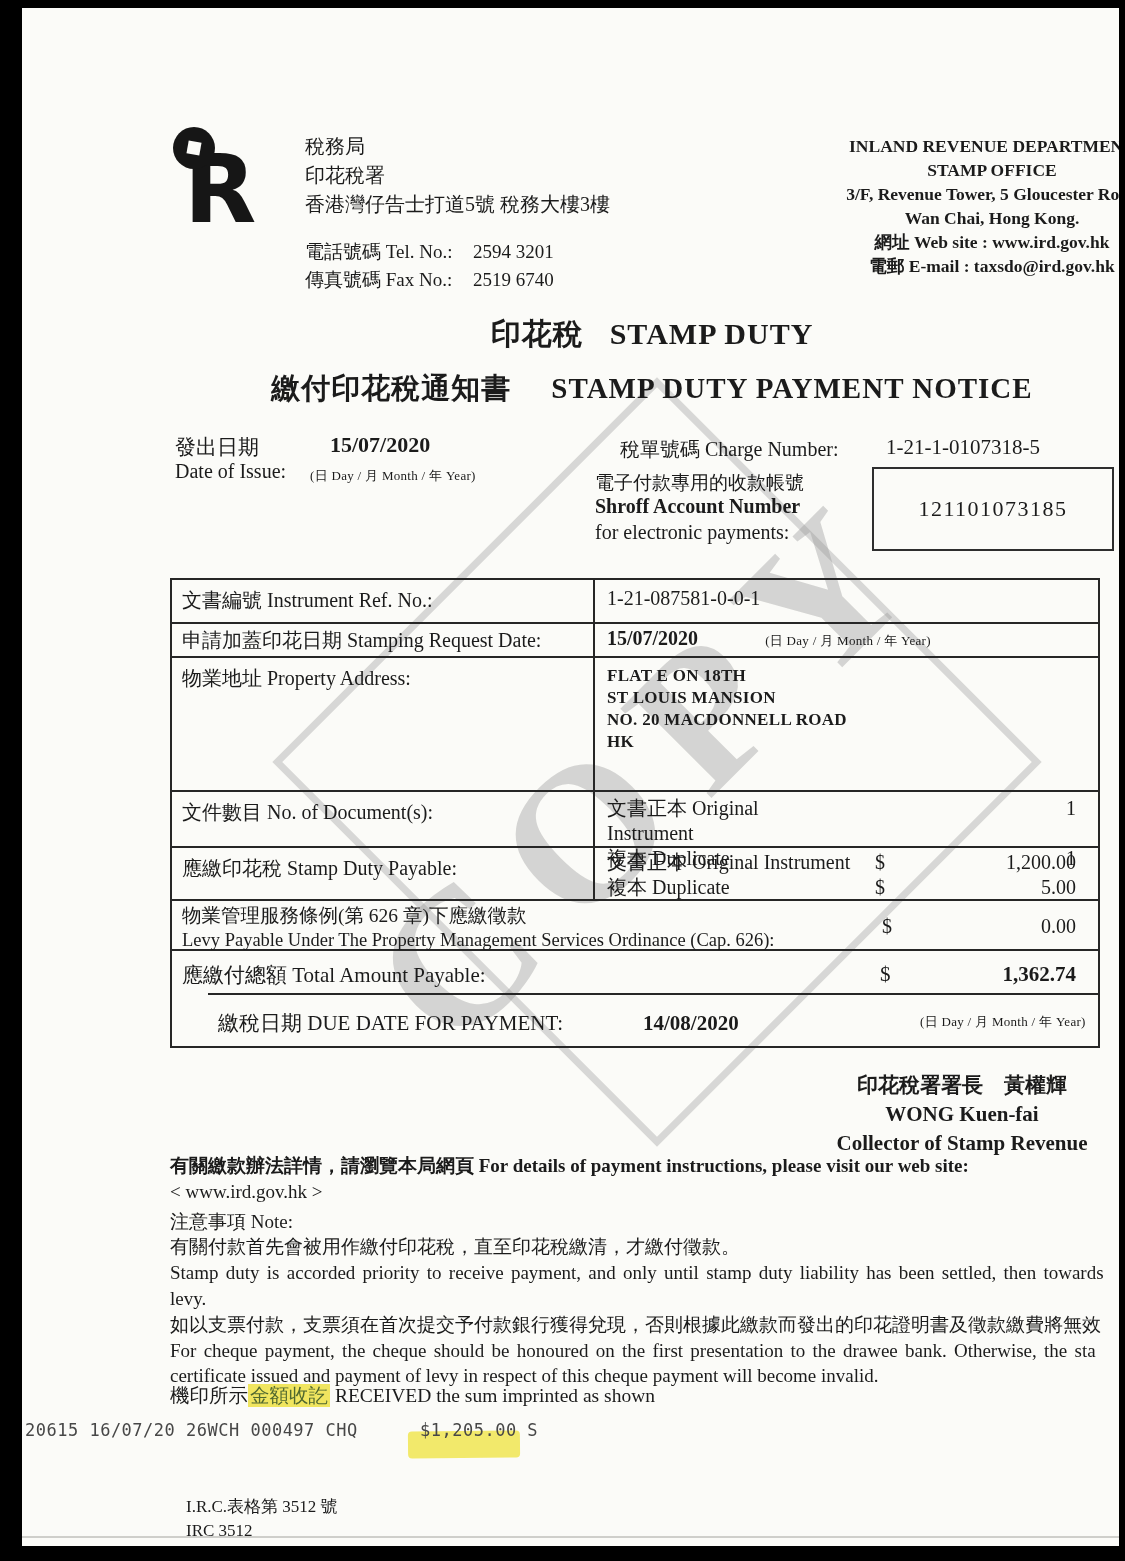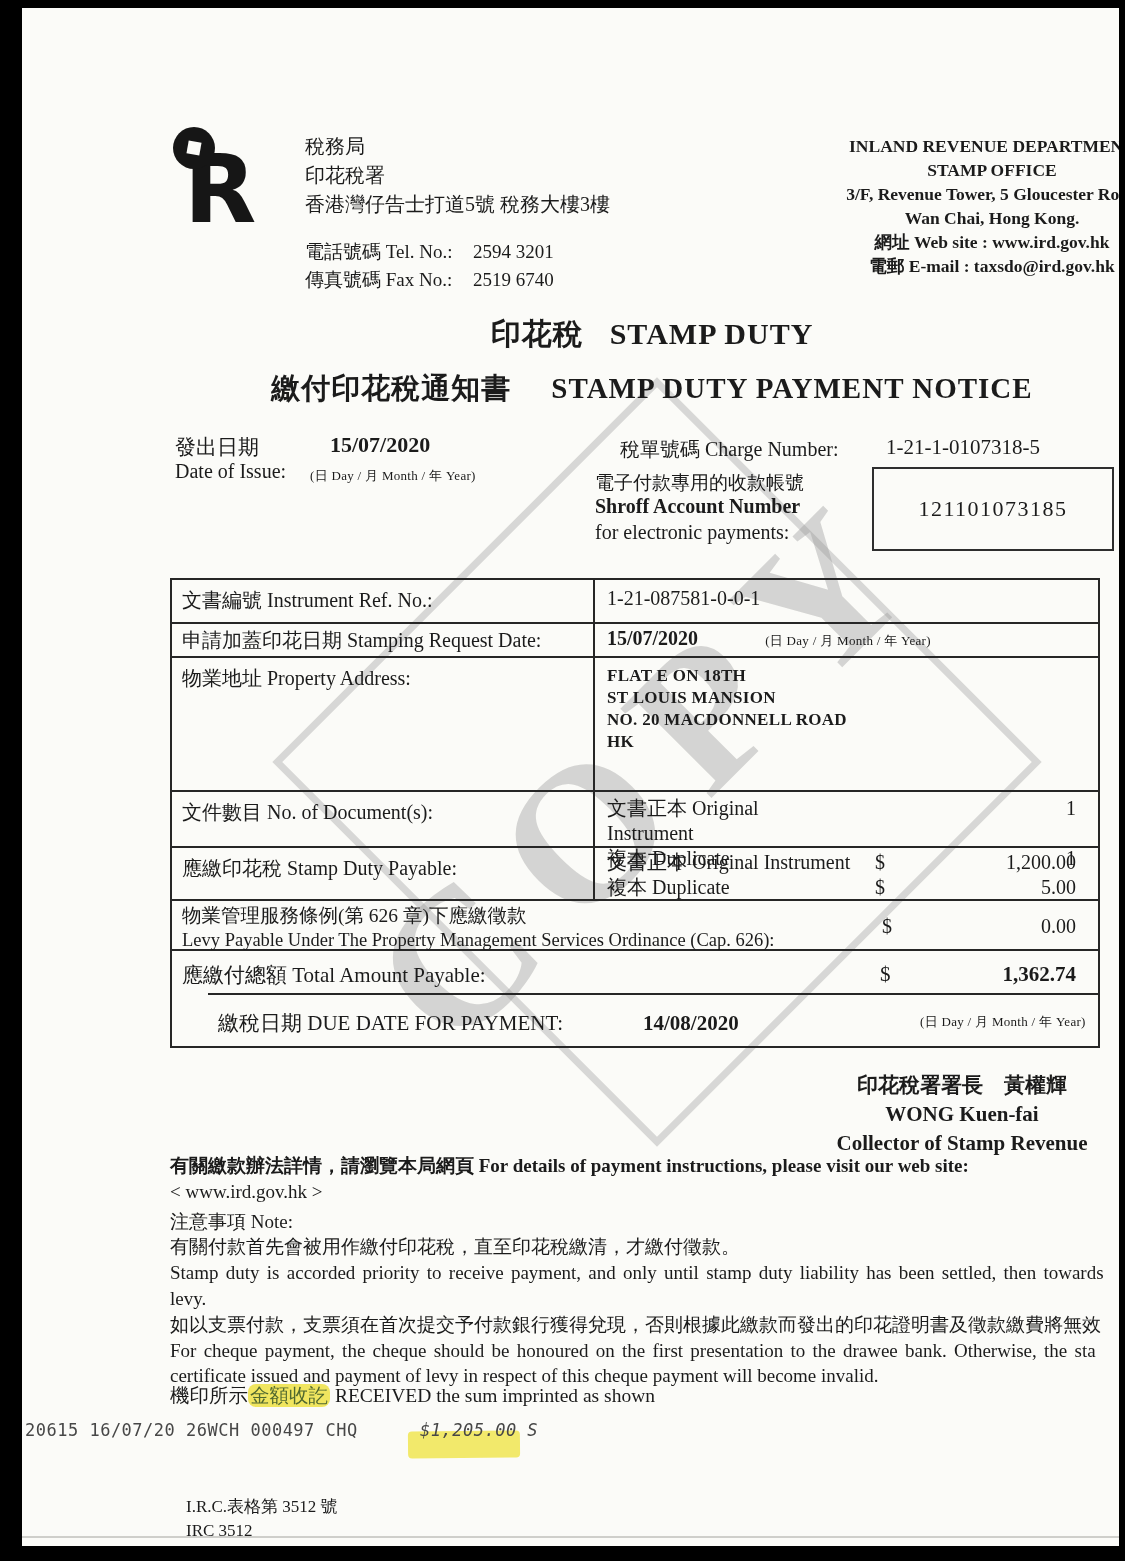--- a/index.html
+++ b/index.html
@@ -60,25 +60,25 @@
 
   
   .collector{left:790px;top:1063px;width:300px;text-align:center;font-weight:bold;
              font-size:21px;line-height:29px;}
 
   
   .notes{left:148px;top:1145px;width:965px;font-size:19px;line-height:25.8px;}
   .note-just{word-spacing:2.5px;}
 
   .received{left:148px;top:1374px;font-size:19.5px;}
-  .hl{background:#f0e55f;color:#50682f;padding:1px 2px;border-radius:8px;}
+  .hl{background:#f0e55f;color:#50682f;padding:1px 2px;}
 
   .imprint{left:3px;top:1412px;font-family:"DejaVu Sans Mono",monospace;
            font-size:17px;color:#474747;letter-spacing:.5px;width:700px;}
-  .imprint-amt{position:absolute;left:395px;top:0;font-style:italic;}
+  .imprint-amt{position:absolute;left:395px;top:0;}
   .blob{position:absolute;left:386px;top:1423px;width:112px;height:27px;
         background:#f2e96b;border-radius:4px;transform:rotate(-.6deg);z-index:1;}
 
   .footer{left:164px;top:1487px;font-size:17px;line-height:24px;}
   .crease{left:0;top:1528px;width:1097px;height:2px;background:#cfcfcb;}
 </style>
 </head>
 <body>
 
 <div class="page">

